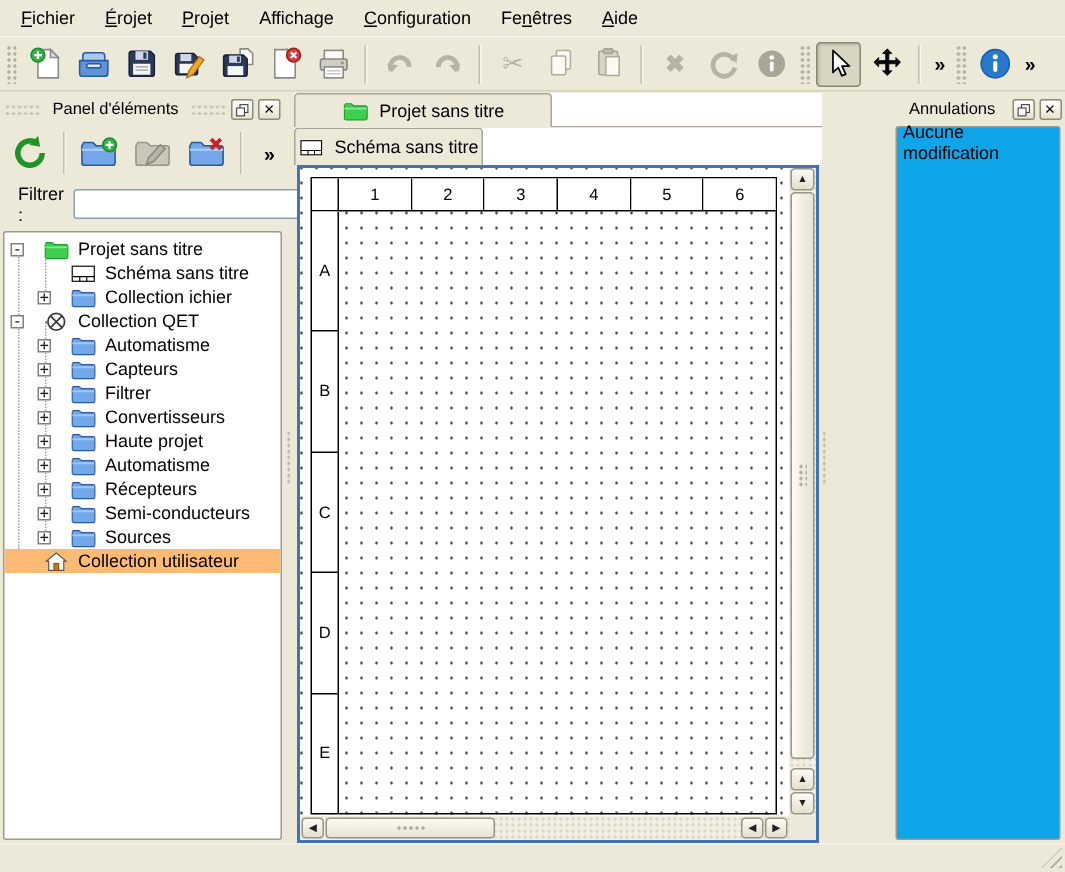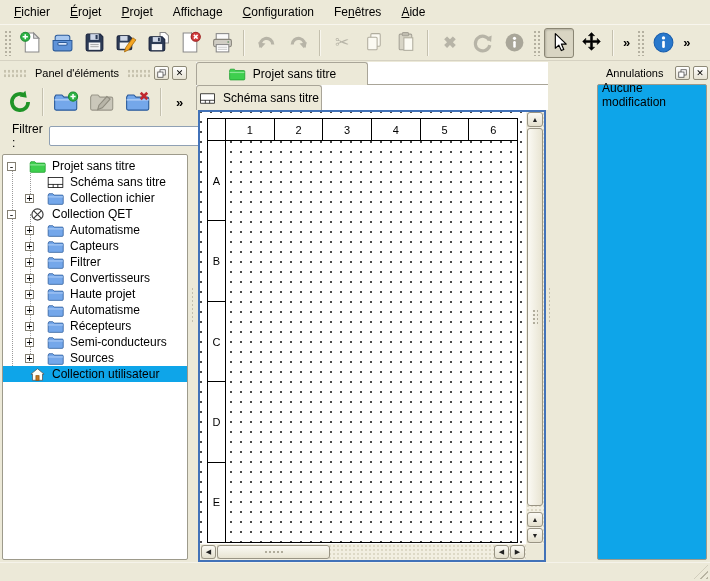--- a/index.html
+++ b/index.html
@@ -51,21 +51,21 @@
   .pchev { margin-left:10px; font-weight:bold; font-size:13px; }
   .frow { display:flex; align-items:center; gap:6px; padding:0 6px; height:28px; }
   .filter-input { flex:1; height:20px; border:1px solid #8fa0b4; border-radius:2px;
     background:#fff; font:inherit; padding:0 3px; }
   .tree-box { position:absolute; left:2px; right:2px; top:92px; bottom:2px;
     background:#fff; border:1px solid #9d9a8b; border-radius:2px; overflow:hidden; padding-top:3px; }
   .guide { position:absolute; border-left:1px dotted #9a9a9a; width:0; }
   .tree-row { height:16px; display:flex; align-items:center; position:relative; }
   .tree-row.lvl0 { padding-left:4px; }
   .tree-row.lvl1 { padding-left:22px; }
-  .tree-row.shaded { background:#0ea5e9; }
+  .tree-row.shaded { background:#fdba74; }
   .exp { width:9px; height:9px; flex:none; border:1px solid #848074; background:#fff;
     display:flex; align-items:center; justify-content:center;
     font:10px "DejaVu Sans Mono", monospace; line-height:7px; margin-right:13px; }
   .exp.none { border-color:transparent; background:transparent; }
   .tico { width:17px; height:15px; flex:none; margin-right:6px; }
   .tlabel { white-space:nowrap; }
 
   
   .vsplit { position:absolute; top:62px; bottom:19px; }
   .vsplit::after { content:""; position:absolute; left:50%; top:45%; width:3px; height:36px;

